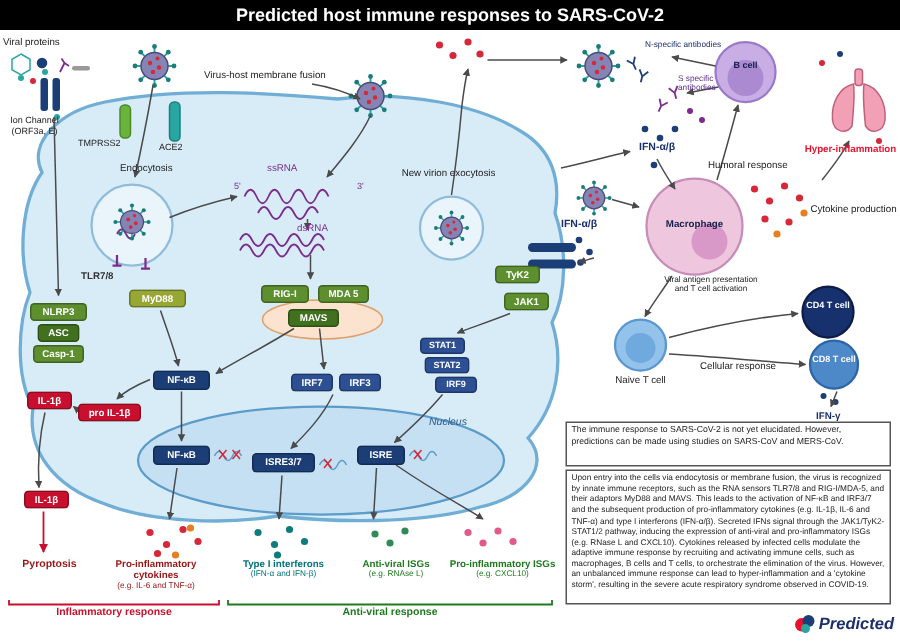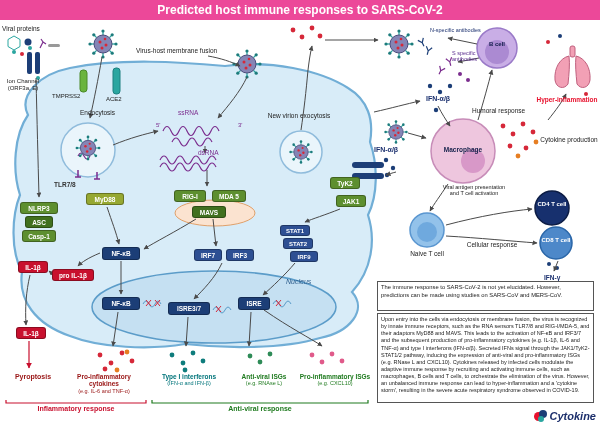--- a/index.html
+++ b/index.html
@@ -1,18 +1,18 @@
 <!DOCTYPE html>
 <html><head>
 <meta charset="utf-8">
 <style>
   html,body{margin:0;padding:0;background:#fff}
   #stage{position:relative;width:600px;height:429px;background:#ffffff;overflow:hidden;
          font-family:"Liberation Sans",sans-serif;}
-  #titlebar{position:absolute;left:0;top:0;width:600px;height:20px;background:#ec4899;
+  #titlebar{position:absolute;left:0;top:0;width:600px;height:20px;background:#000000;
             color:#fff;font-size:12px;font-weight:bold;display:flex;align-items:center;justify-content:center;z-index:5}
   #scene{position:absolute;left:0;top:0;z-index:1}
   .lbl{position:absolute;z-index:3;font-size:6.5px;line-height:1.15;color:#222}
   .c{text-align:center}
   .bold{font-weight:bold}
   .it{font-style:italic}
   .purp{color:#7b2d8e}
   .nvy{color:#1a2f6e;font-weight:bold}
   .dred{color:#991414;font-weight:bold}
   .teal{color:#00747a;font-weight:bold}
@@ -364,16 +364,16 @@
 
   <div class="note" style="left:377px;top:281px;width:217px;height:30px;font-size:5.8px;line-height:1.3">The immune response to SARS-CoV-2 is not yet elucidated. However, predictions can be made using studies on SARS-CoV and MERS-CoV.</div>
   <div class="note" style="left:377px;top:313px;width:217px;height:90px;font-size:5.5px;line-height:1.3">Upon entry into the cells via endocytosis or membrane fusion, the virus is recognized by innate immune receptors, such as the RNA sensors TLR7/8 and RIG-I/MDA-5, and their adaptors MyD88 and MAVS. This leads to the activation of NF-κB and IRF3/7 and the subsequent production of pro-inflammatory cytokines (e.g. IL-1β, IL-6 and TNF-α) and type I interferons (IFN-α/β). Secreted IFNs signal through the JAK1/TyK2-STAT1/2 pathway, inducing the expression of anti-viral and pro-inflammatory ISGs (e.g. RNase L and CXCL10). Cytokines released by infected cells modulate the adaptive immune response by recruiting and activating immune cells, such as macrophages, B cells and T cells, to orchestrate the elimination of the virus. However, an unbalanced immune response can lead to hyper-inflammation and a 'cytokine storm', resulting in the severe acute respiratory syndrome observed in COVID-19.</div>
 
   <div id="logo">
     <span class="mark">
       <i style="left:0;top:2px;width:9px;height:9px;background:#e8112d"></i>
       <i style="left:5px;top:0;width:8px;height:8px;background:#1c3e77"></i>
       <i style="left:4px;top:6px;width:6px;height:6px;background:#2aa6a0"></i>
     </span>
-    <span class="txt">Cytokine</span>
+    <span class="txt">Predicted</span>
   </div>
 
 </div>
 
 </body></html>

